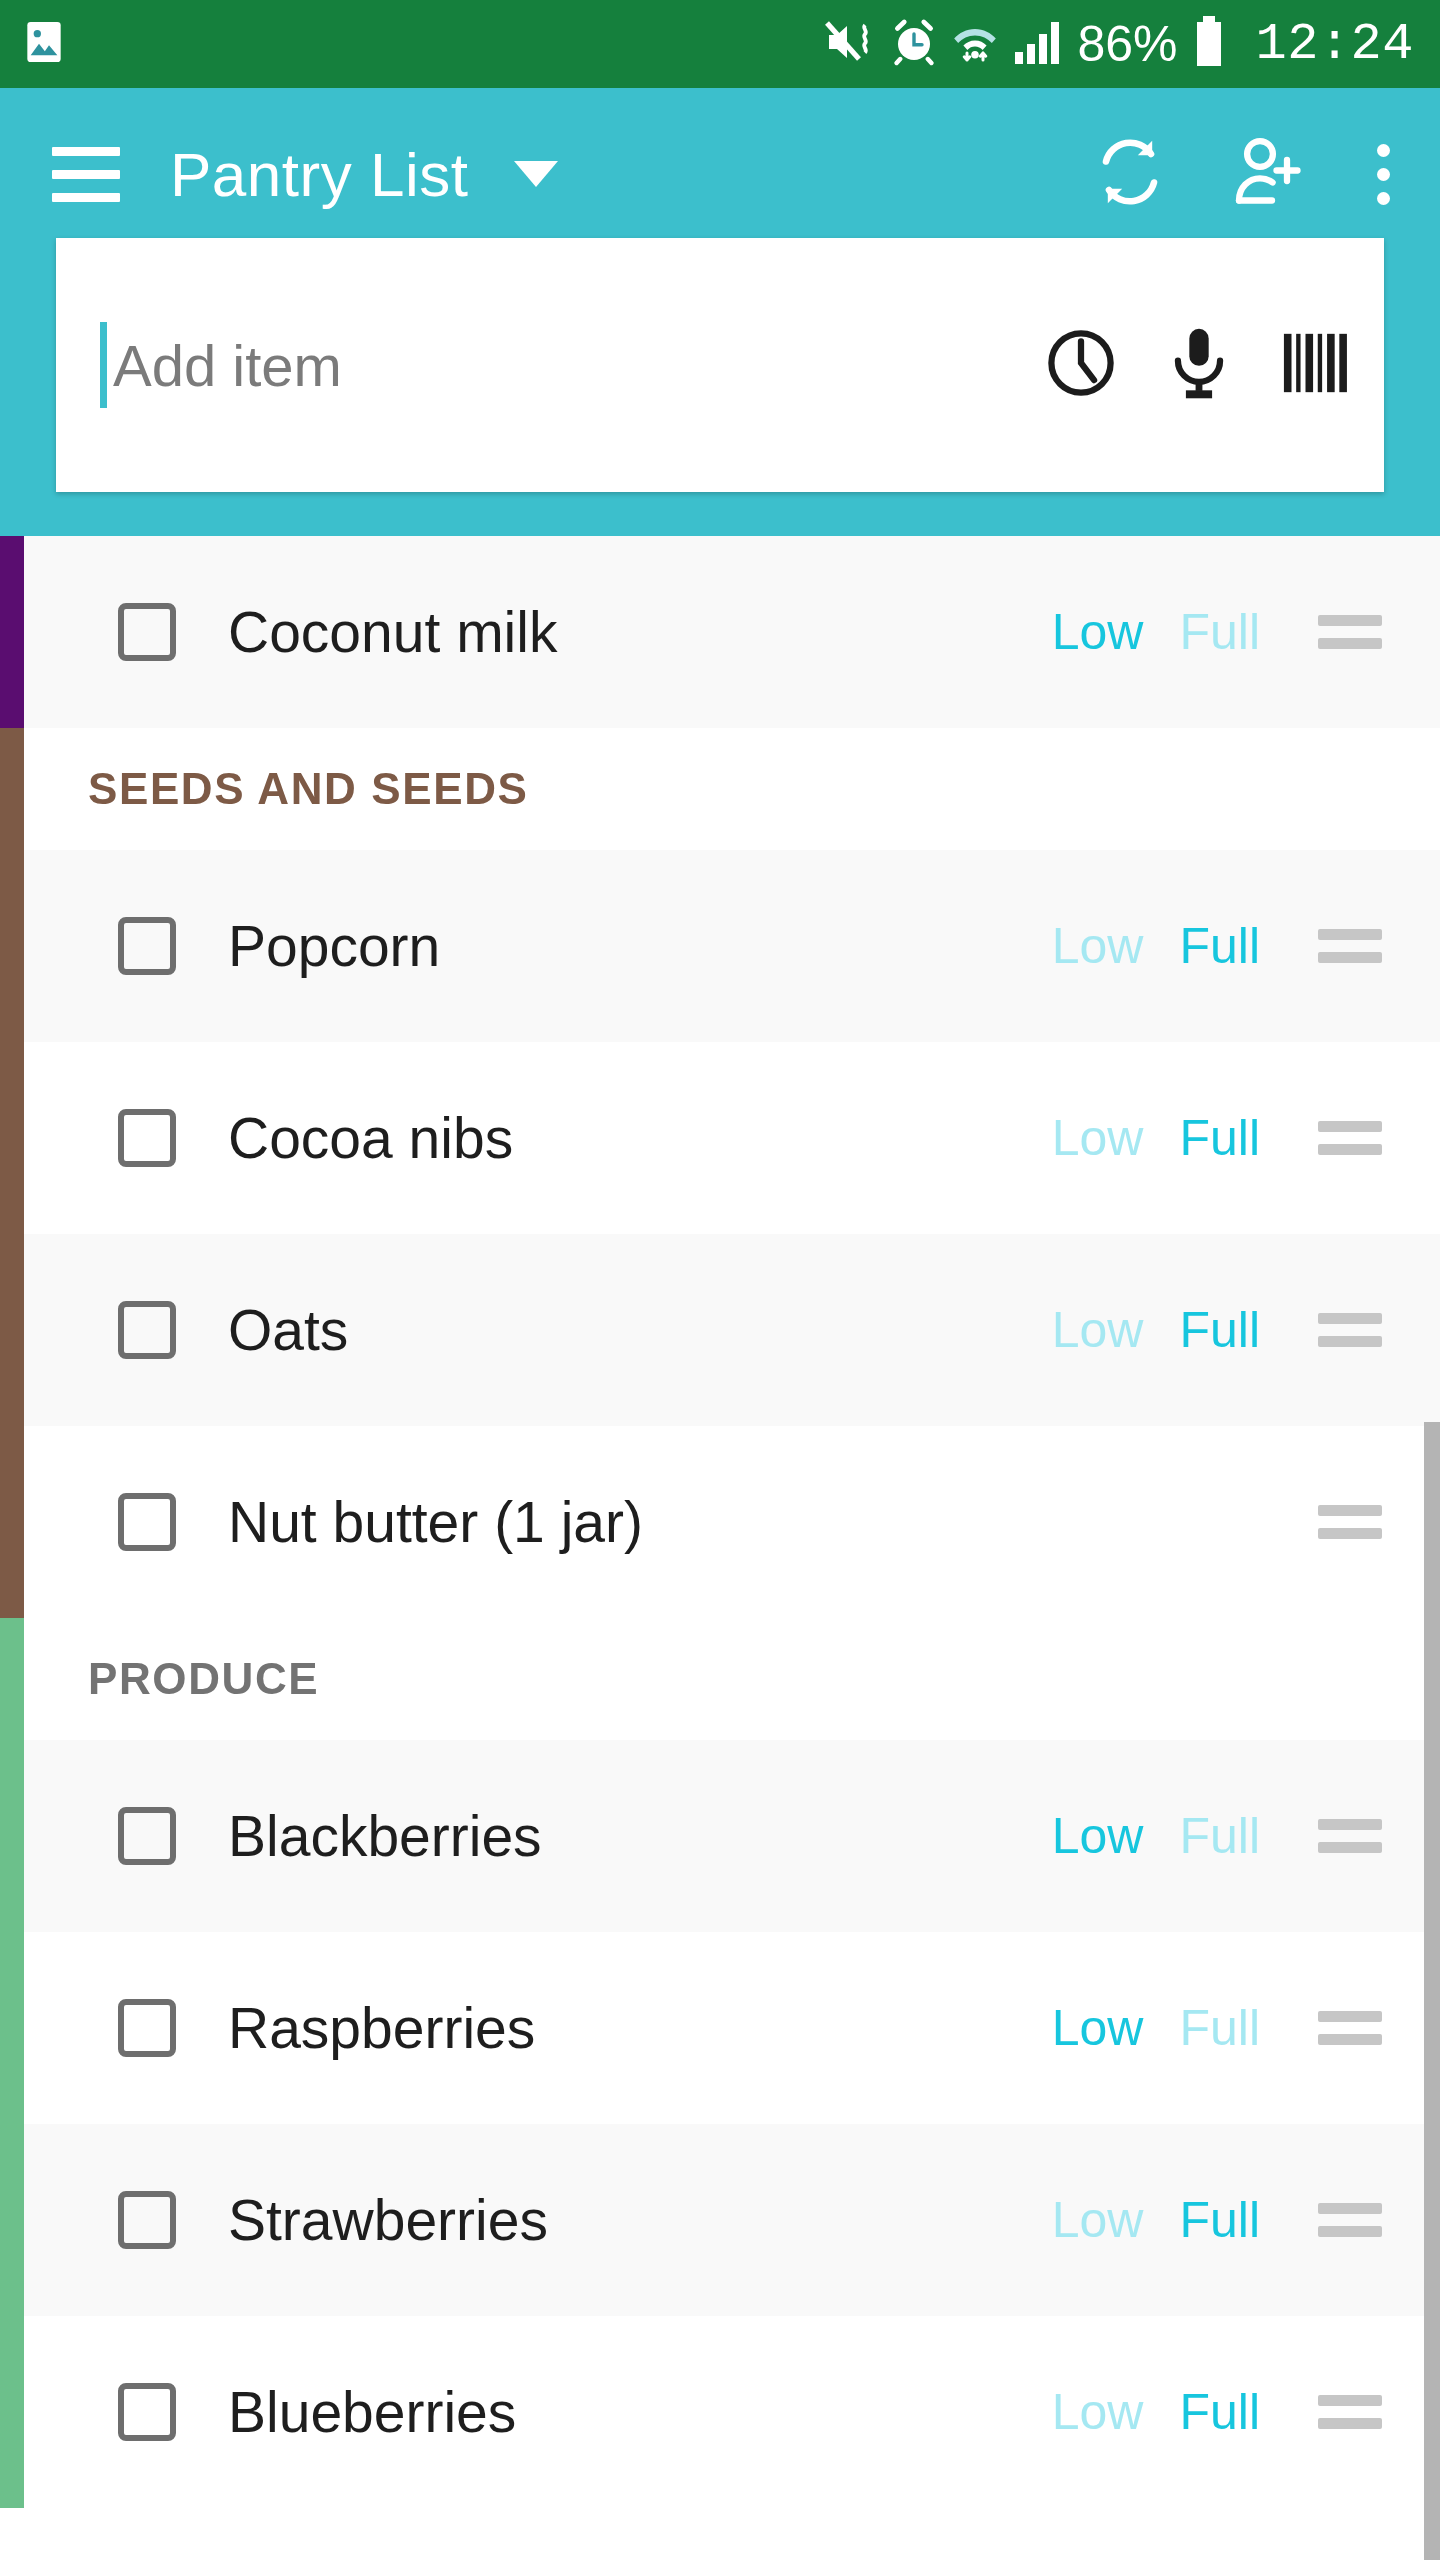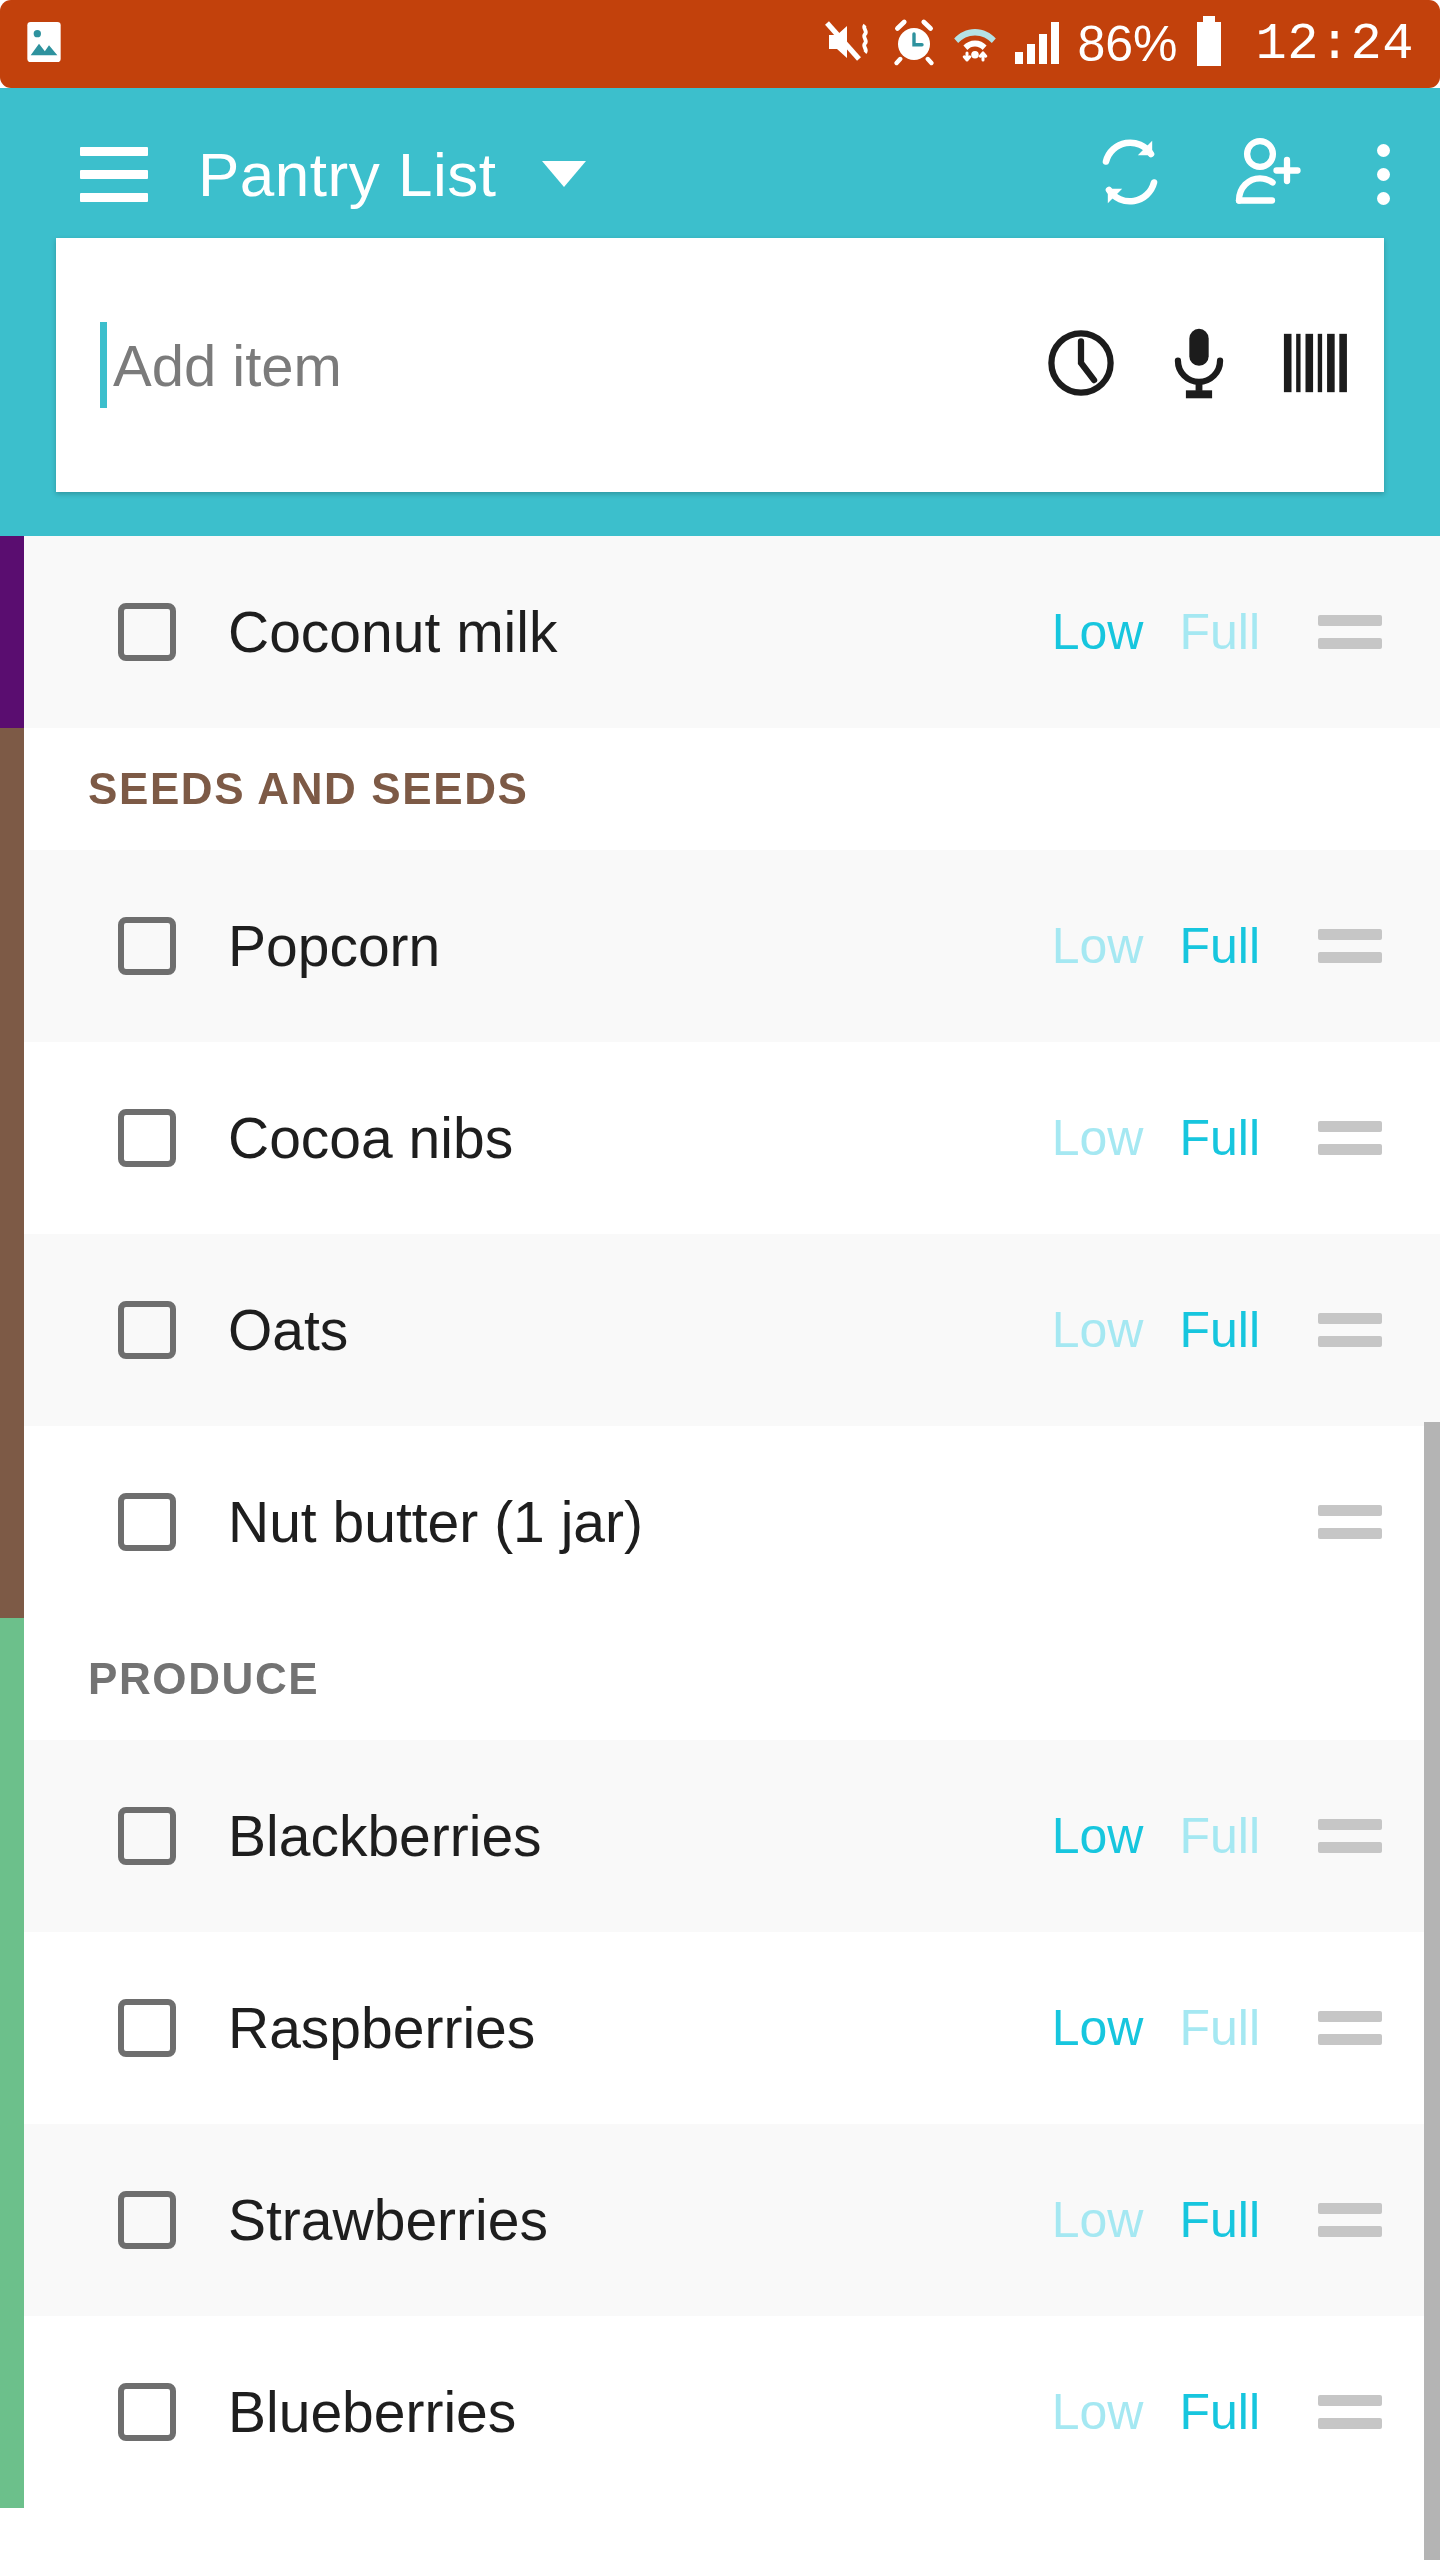--- a/index.html
+++ b/index.html
@@ -6,25 +6,24 @@
   html,body {
     width:1440px; height:2560px;
     background:#ffffff;
     font-family:"Liberation Sans", sans-serif;
     overflow:hidden;
   }
 
   
   .statusbar{
     height:88px; width:1440px;
-    background:#c2410c;
+    background:#15803d;
     display:flex; align-items:center;
     padding:0 26px 0 24px;
     color:#ffffff;
-    border-radius:11px;
   }
   .sb-left{ display:flex; align-items:center; }
   .sb-right{ margin-left:auto; display:flex; align-items:center; gap:14px; }
   .sb-time{
     font-size:52px; letter-spacing:0.5px;
     font-family:Liberation Mono, monospace;
     margin-left:16px;
   }
   .sb-pct{ font-size:50px; margin-right:2px; }
   .ic{ display:block; }
@@ -32,21 +31,20 @@
   
   .appbar{
     background:#3CBFCC;
     width:1440px;
     padding-top:22px;
   }
   .appbar-row{
     height:128px;
     display:flex; align-items:center;
     padding:0 36px 0 52px;
-    margin-left:28px;
   }
   .hamburger{ width:68px; display:flex; flex-direction:column; gap:14px; cursor:pointer; }
   .hamburger span{ display:block; height:9px; background:#fff; border-radius:1px; }
   .app-title{
     color:#ffffff; font-size:62px; font-weight:400;
     margin-left:50px; white-space:nowrap;
     letter-spacing:0.5px;
   }
   .caret{
     width:0;height:0;margin-left:46px;

